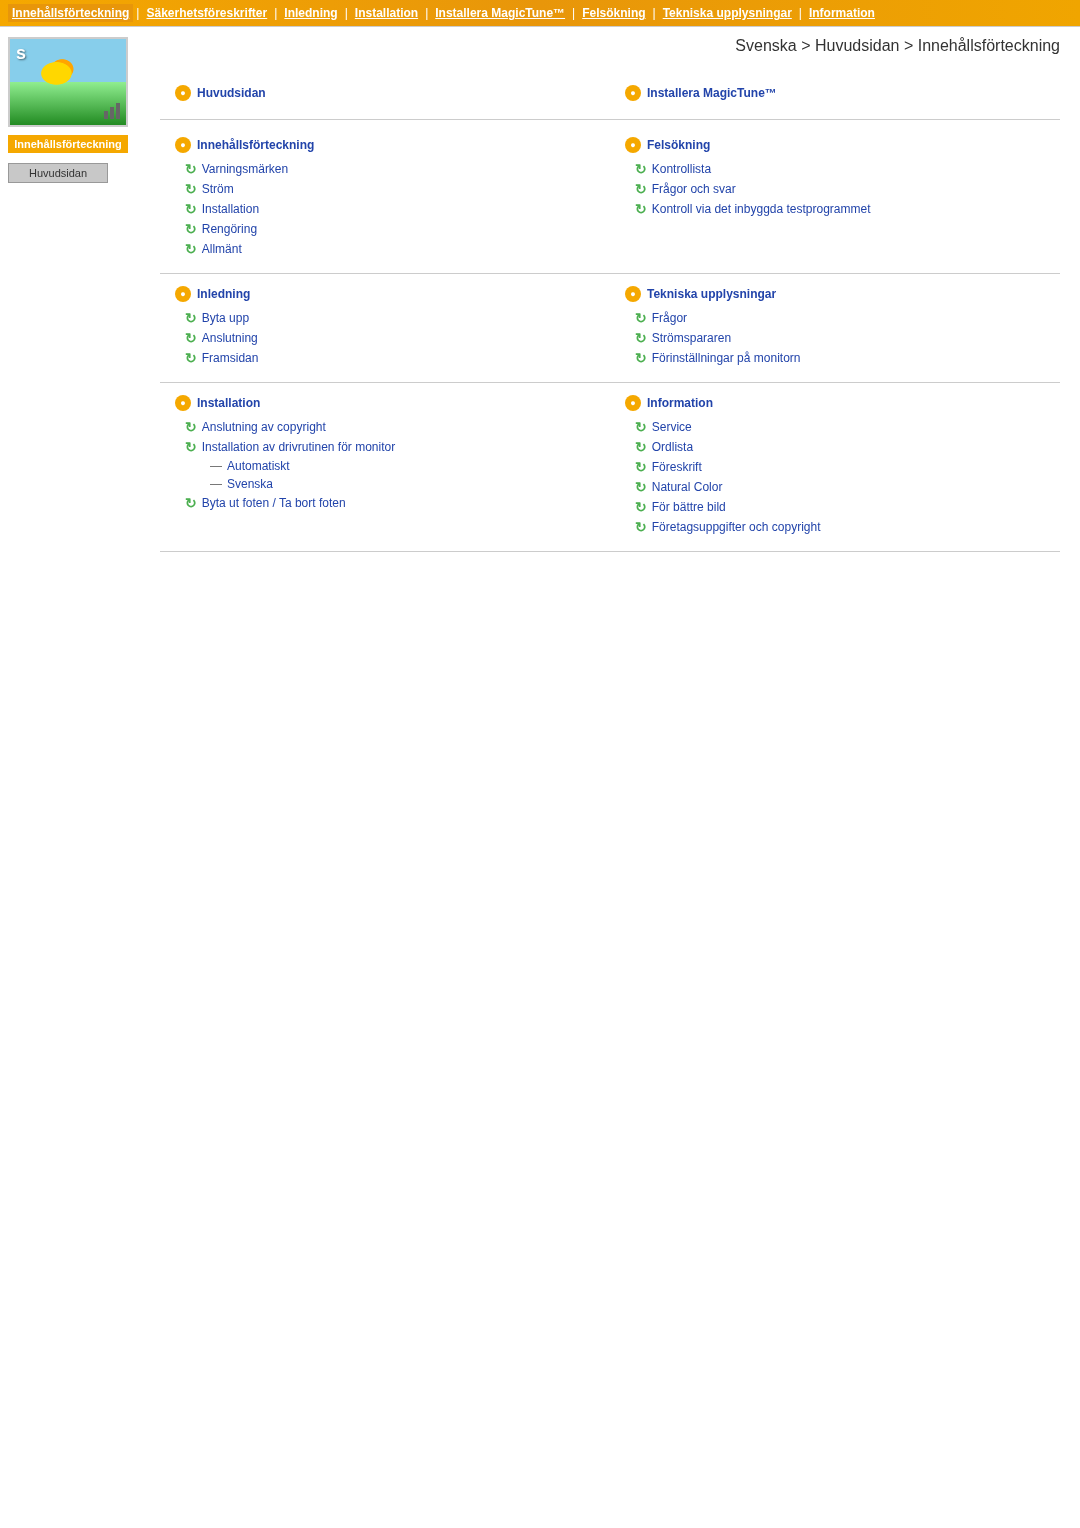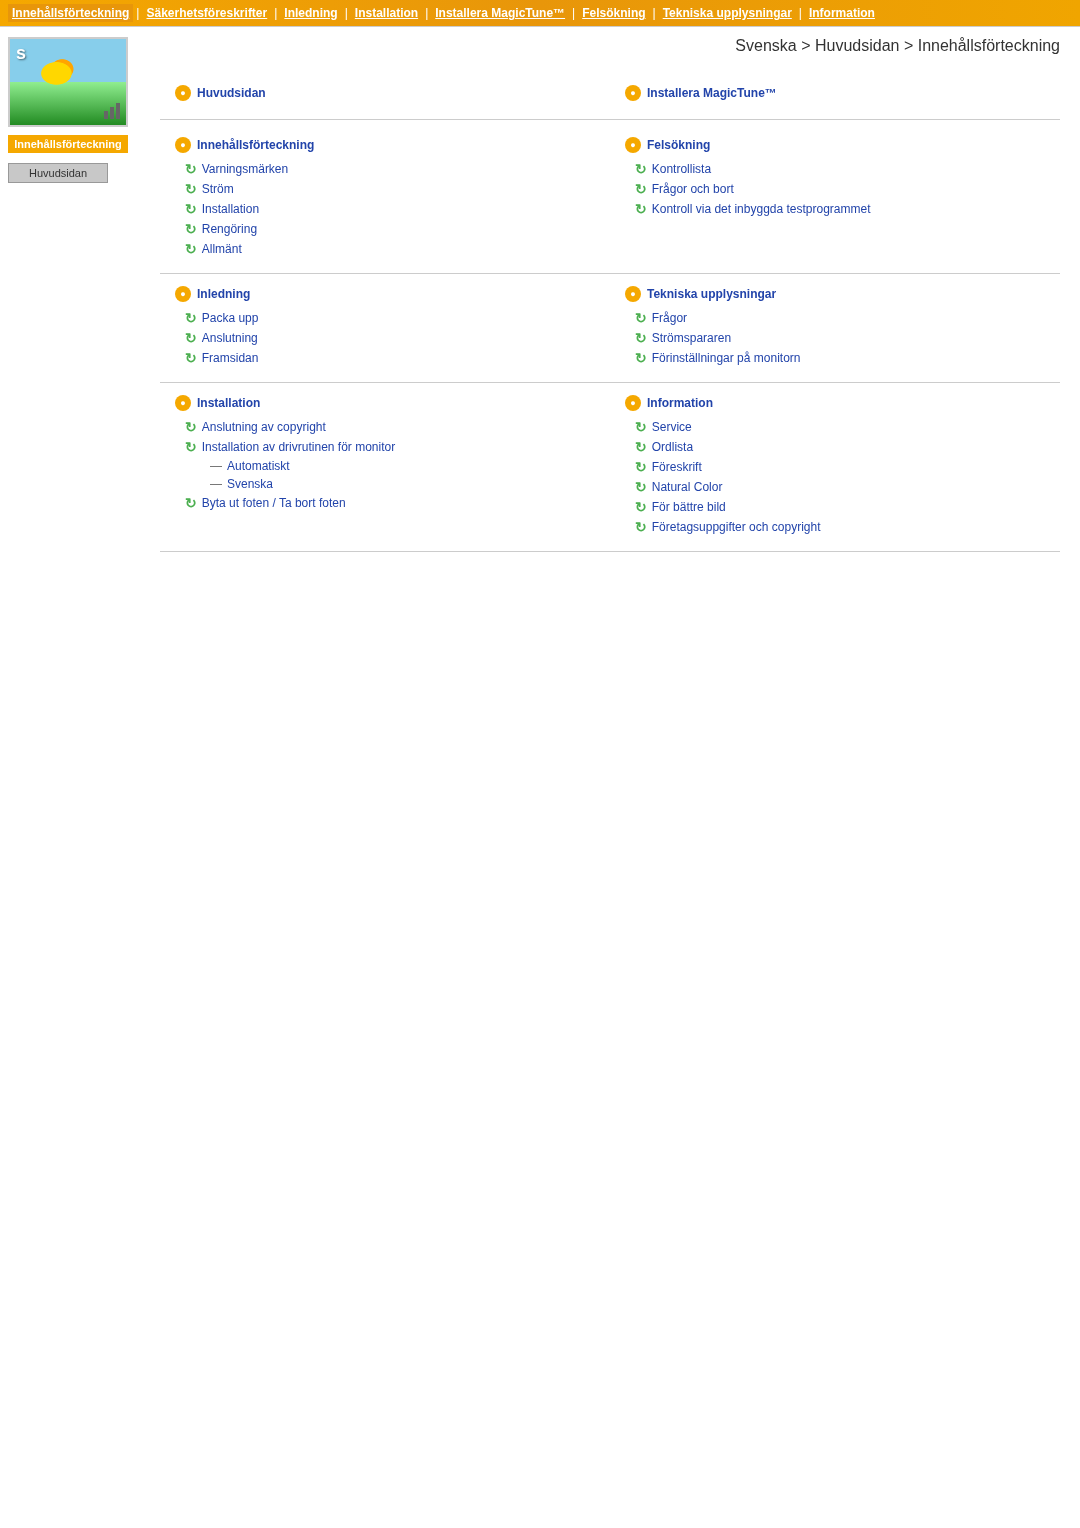--- a/index.html
+++ b/index.html
@@ -311,40 +311,40 @@
           <span class="icon-circle icon-orange">●</span>
           <span class="link-text">Felsökning</span>
         </div>
         <ul class="section-items">
           <li>
             <span class="icon-green-arrow">↻</span>
             <span class="link-text">Kontrollista</span>
           </li>
           <li>
             <span class="icon-green-arrow">↻</span>
-            <span class="link-text">Frågor och bort</span>
+            <span class="link-text">Frågor och svar</span>
           </li>
           <li>
             <span class="icon-green-arrow">↻</span>
             <span class="link-text">Kontroll via det inbyggda testprogrammet</span>
           </li>
         </ul>
       </div>
     </div>
 
     <div class="section-row">
       <div class="section-cell">
         <div class="section-title">
           <span class="icon-circle icon-orange">●</span>
           <span class="link-text">Inledning</span>
         </div>
         <ul class="section-items">
           <li>
             <span class="icon-green-arrow">↻</span>
-            <span class="link-text">Packa upp</span>
+            <span class="link-text">Byta upp</span>
           </li>
           <li>
             <span class="icon-green-arrow">↻</span>
             <span class="link-text">Anslutning</span>
           </li>
           <li>
             <span class="icon-green-arrow">↻</span>
             <span class="link-text">Framsidan</span>
           </li>
         </ul>

